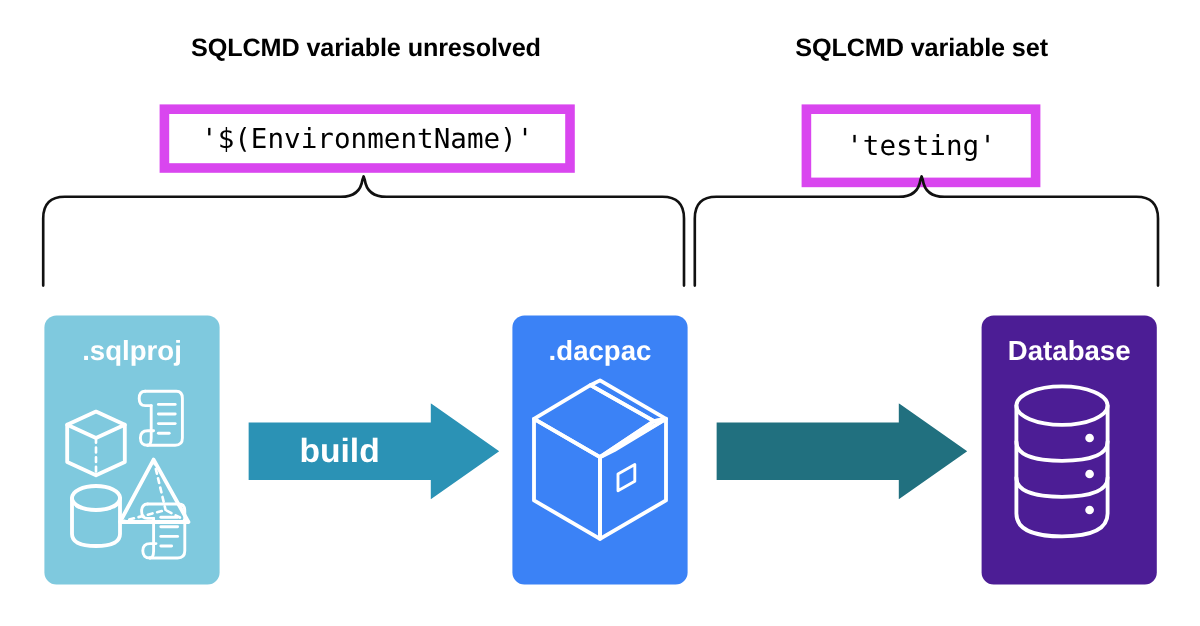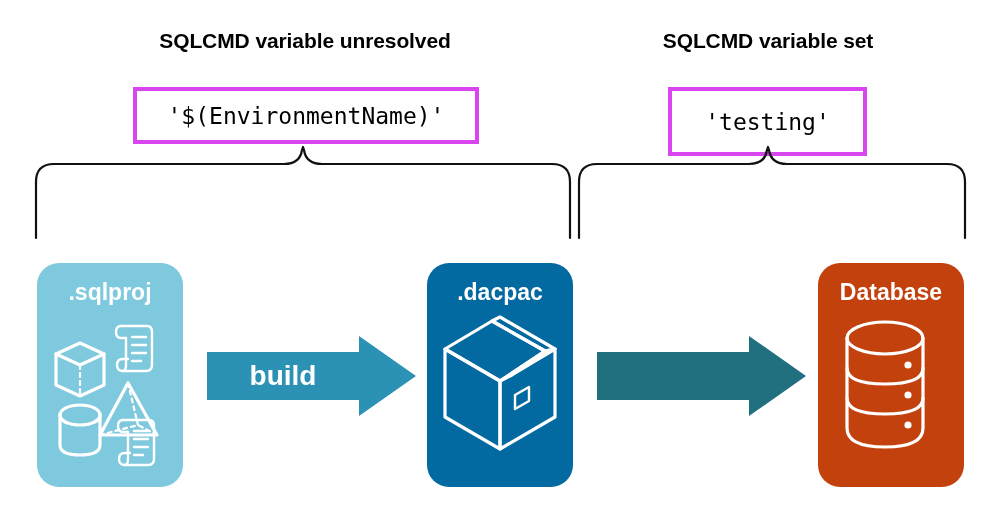--- a/index.html
+++ b/index.html
@@ -35,21 +35,21 @@
     letter-spacing: -0.1px;
     line-height: 1;
   }
   #title-left  { left: 80px;  top: 30px; width: 450px; }
   #title-right { left: 583px; top: 30px; width: 370px; }
 
   
   .code-box {
     position: absolute;
     background: #ffffff;
-    border: 4px solid #d946ef;
+    border: 8px solid #d946ef;
     box-sizing: border-box;
     display: flex;
     align-items: center;
     justify-content: center;
     font-family: "DejaVu Sans Mono", monospace;
     font-size: 23px;
     color: #000000;
     white-space: nowrap;
     letter-spacing: 0px;
   }
@@ -71,21 +71,21 @@
     stroke-linecap: round;
     stroke-linejoin: round;
   }
 
   
   .stage-panel {
     position: absolute;
     top: 263px;
     width: 146px;
     height: 224px;
-    border-radius: 22px;
+    border-radius: 10px;
   }
   .stage-label {
     position: absolute;
     top: 18px;
     left: 0;
     width: 100%;
     text-align: center;
     font-family: "Liberation Sans", sans-serif;
     font-weight: bold;
     font-size: 23px;
@@ -226,38 +226,38 @@
           <path class="wire wire-thin" d="M10,17 L10,44 Q10,50 7,50"></path>
           <line class="wire wire-thin" x1="16" y1="16" x2="30" y2="16"></line>
           <line class="wire wire-thin" x1="16" y1="24" x2="30" y2="24"></line>
           <line class="wire wire-thin" x1="16" y1="32" x2="30" y2="32"></line>
           <line class="wire wire-thin" x1="16" y1="40" x2="25" y2="40"></line>
         </g>
       </svg>
     </div>
   </div>
 
-  <div class="stage-panel" id="panel-dacpac" style="background:#0369a1">
+  <div class="stage-panel" id="panel-dacpac" style="background:#3b82f6">
     <div class="stage-label">.dacpac</div>
     <div class="panel-icon" id="icon-dacpac-wrap">
       <svg width="126" height="146" viewBox="0 0 126 146">
 
         <path class="wire wire-solid" d="M8,38 L63,70 L63,138 L8,106 Z"></path>
         <path class="wire wire-solid" d="M118,38 L63,70 L63,138 L118,106 Z"></path>
 
         <path class="wire wire-solid" d="M8,38 L55,10 L108,40 L63,70 Z"></path>
         <path class="wire wire-solid" d="M63,70 L108,40 L118,38 L75,64 Z"></path>
         <path class="wire wire-solid" d="M55,10 L63,6 L118,38 L108,40 Z"></path>
 
         <path class="wire wire-thin" d="M78,84 L92,76 L92,90 L78,98 Z"></path>
       </svg>
     </div>
   </div>
 
-  <div class="stage-panel" id="panel-database" style="background:#c2410c">
+  <div class="stage-panel" id="panel-database" style="background:#4c1d95">
     <div class="stage-label">Database</div>
     <div class="panel-icon" id="icon-database-wrap">
       <svg width="100" height="142" viewBox="0 0 100 142">
 
         <path class="wire wire-solid" d="M6,19 L6,109 Q6,128 44,128 Q82,128 82,109 L82,19"></path>
         <ellipse class="wire wire-solid" cx="44" cy="19" rx="38" ry="16"></ellipse>
 
         <path class="wire wire-solid" d="M6,49 Q6,65 44,65 Q82,65 82,49"></path>
         <path class="wire wire-solid" d="M6,79 Q6,95 44,95 Q82,95 82,79"></path>
 

